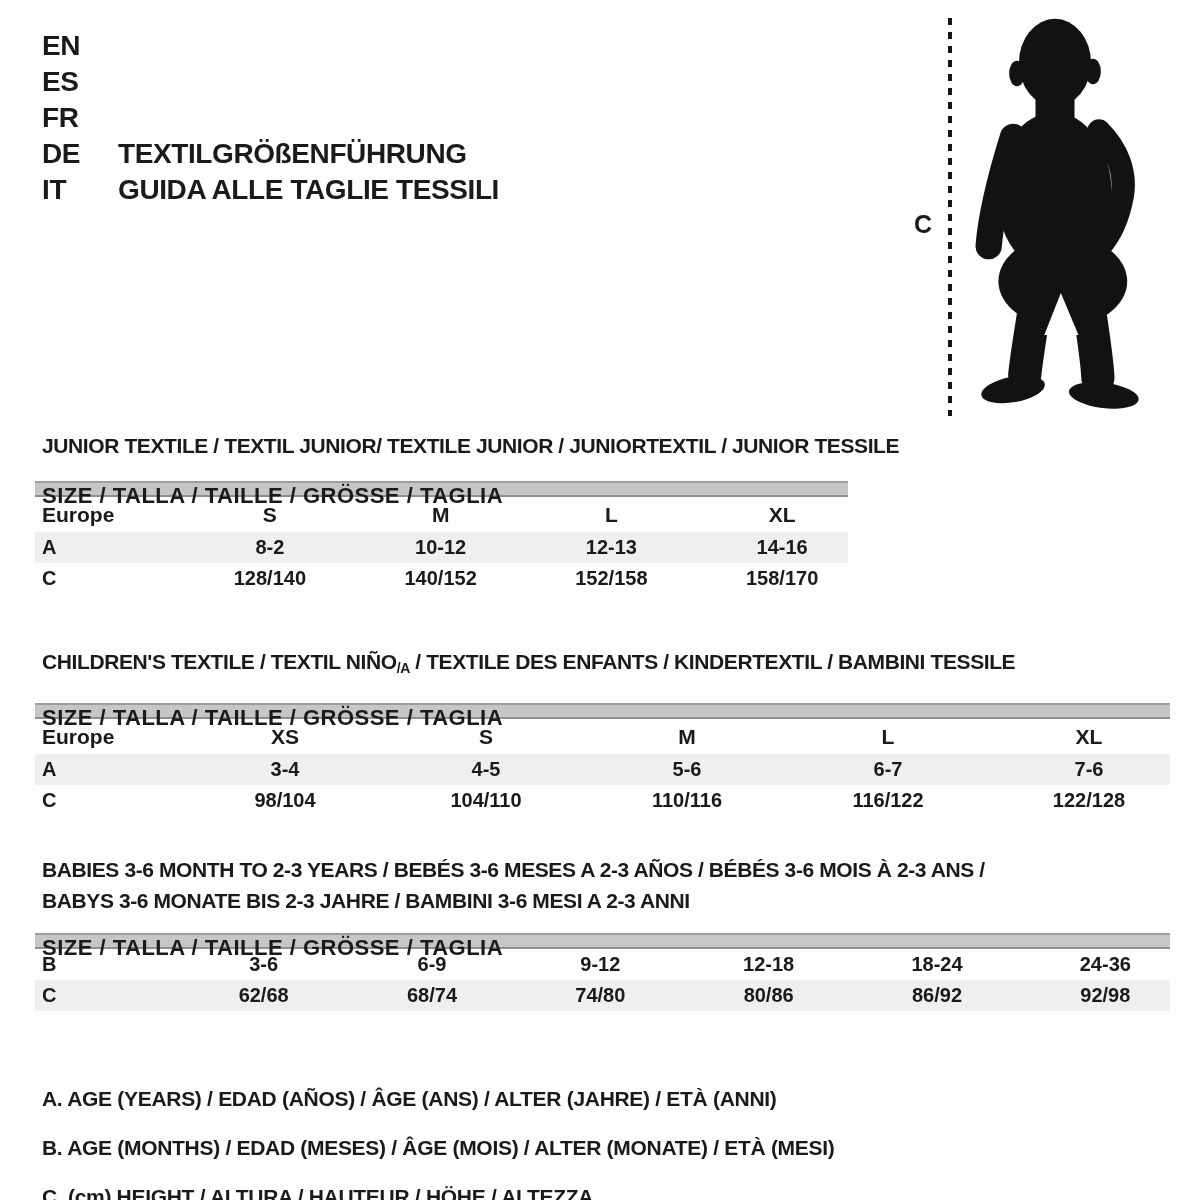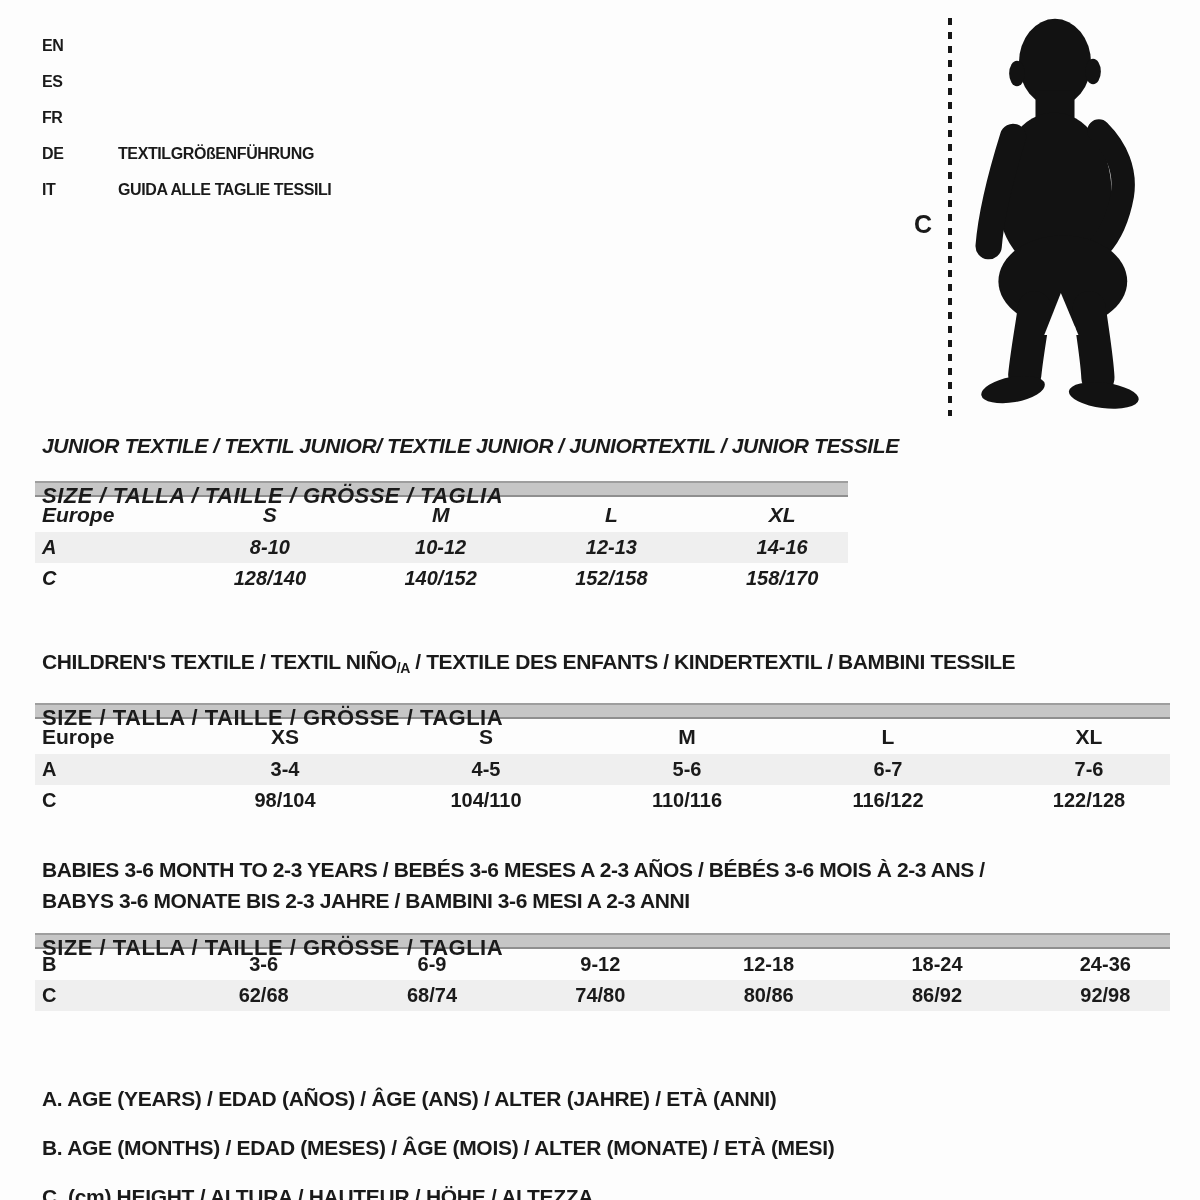--- a/index.html
+++ b/index.html
@@ -10,21 +10,21 @@
     color:#1a1a1a;
     -webkit-font-smoothing:antialiased;
   }
   .canvas { position:relative; width:1200px; height:1200px; background:#fdfdfd; overflow:hidden; }
 
   
   .lang-block { position:absolute; left:42px; top:28px; }
   .lang-row {
     display:grid; grid-template-columns:76px auto;
     height:36px; align-items:center;
-    font-size:16px; font-weight:bold; letter-spacing:-0.4px;
+    font-size:28px; font-weight:bold; letter-spacing:-0.4px;
     white-space:nowrap;
   }
 
   
   .dash-line {
     position:absolute; left:948px; top:18px; width:4px; height:398px;
     background:repeating-linear-gradient(to bottom, #161616 0 7px, transparent 7px 14px);
   }
   .c-label { position:absolute; left:914px; top:210px; font-size:25px; font-weight:bold; }
   .baby-svg { position:absolute; left:962px; top:12px; }
@@ -112,33 +112,33 @@
       <path d="M74,303 C70,330 66,352 64,372" fill="none" stroke="#121212" stroke-width="34" stroke-linecap="round"></path>
       <path d="M130,303 C134,332 138,355 139,375" fill="none" stroke="#121212" stroke-width="34" stroke-linecap="round"></path>
 
       <ellipse cx="52" cy="387" rx="33" ry="13" transform="rotate(-10 52 387)"></ellipse>
       <ellipse cx="145" cy="393" rx="36" ry="13" transform="rotate(7 145 393)"></ellipse>
 
       <path d="M101,288 L84,331 L119,331 Z" fill="#fdfdfd"></path>
     </g>
   </svg>
 
-  <section class="tbl w1" style="top:434px;font-style:italic;">
+  <section class="tbl w1" style="top:434px;">
     <h2 class="tbl-title">JUNIOR TEXTILE / TEXTIL JUNIOR/ TEXTILE JUNIOR / JUNIORTEXTIL / JUNIOR TESSILE</h2>
     <div class="banner">SIZE / TALLA / TAILLE / GRÖSSE / TAGLIA</div>
     <div class="trow cols4 first">
       <span class="rlabel">Europe</span>
       <span class="cell">S</span>
       <span class="cell">M</span>
       <span class="cell">L</span>
       <span class="cell">XL</span>
     </div>
     <div class="trow cols4 shaded">
       <span class="rlabel">A</span>
-      <span class="cell">8-10</span>
+      <span class="cell">8-2</span>
       <span class="cell">10-12</span>
       <span class="cell">12-13</span>
       <span class="cell">14-16</span>
     </div>
     <div class="trow cols4">
       <span class="rlabel">C</span>
       <span class="cell">128/140</span>
       <span class="cell">140/152</span>
       <span class="cell">152/158</span>
       <span class="cell">158/170</span>

